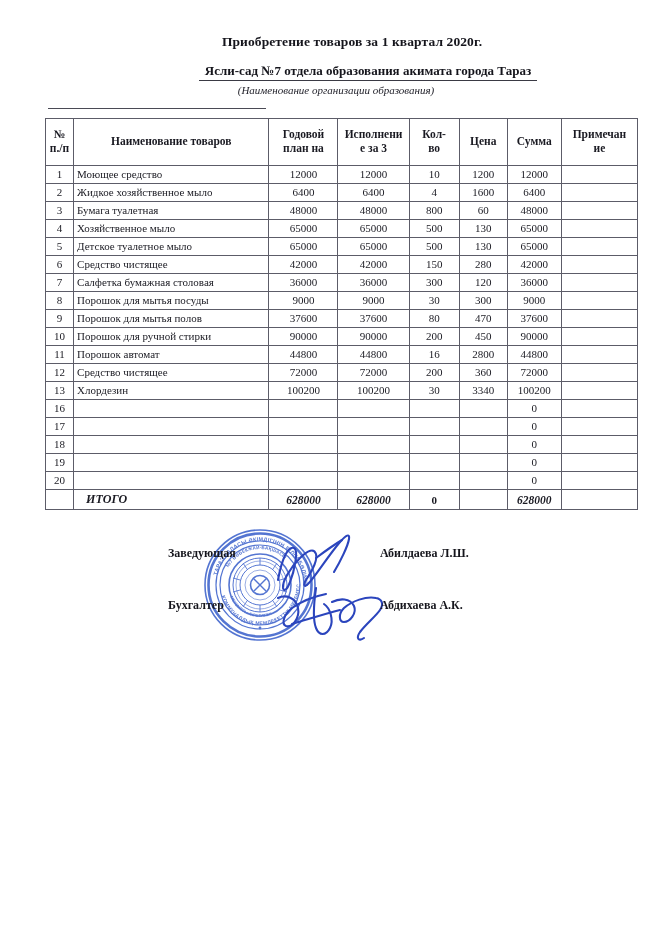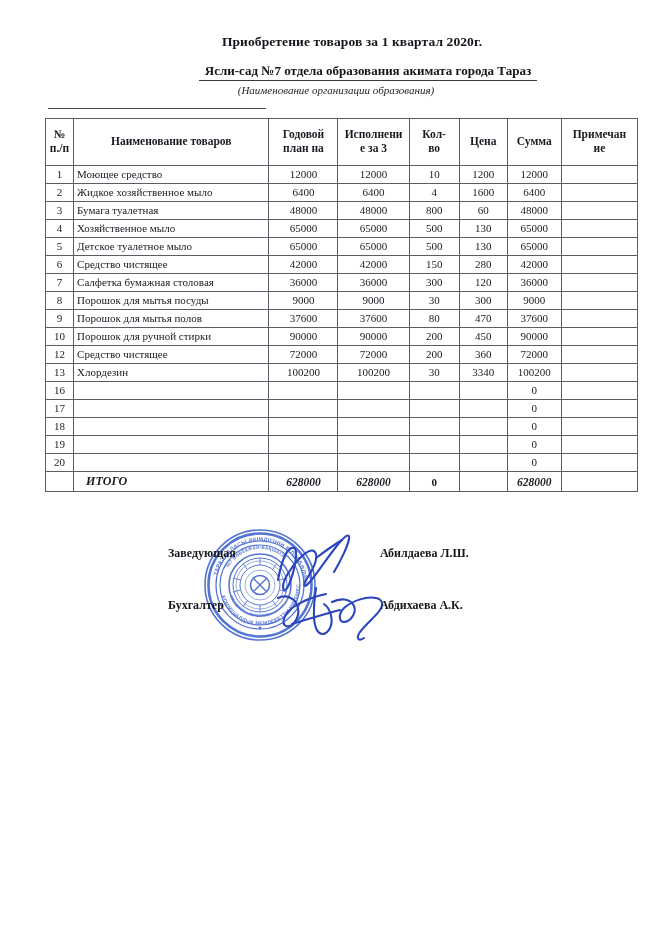--- a/index.html
+++ b/index.html
@@ -340,20 +340,30 @@
             <td class="num">10</td>
             <td class="name">Порошок для ручной стирки</td>
             <td class="numeric">90000</td>
             <td class="numeric">90000</td>
             <td class="numeric">200</td>
             <td class="numeric">450</td>
             <td class="numeric">90000</td>
             <td class="numeric"></td>
           </tr>
           <tr>
+            <td class="num">11</td>
+            <td class="name">Порошок автомат</td>
+            <td class="numeric">44800</td>
+            <td class="numeric">44800</td>
+            <td class="numeric">16</td>
+            <td class="numeric">2800</td>
+            <td class="numeric">44800</td>
+            <td class="numeric"></td>
+          </tr>
+          <tr>
             <td class="num">12</td>
             <td class="name">Средство чистящее</td>
             <td class="numeric">72000</td>
             <td class="numeric">72000</td>
             <td class="numeric">200</td>
             <td class="numeric">360</td>
             <td class="numeric">72000</td>
             <td class="numeric"></td>
           </tr>
           <tr>

